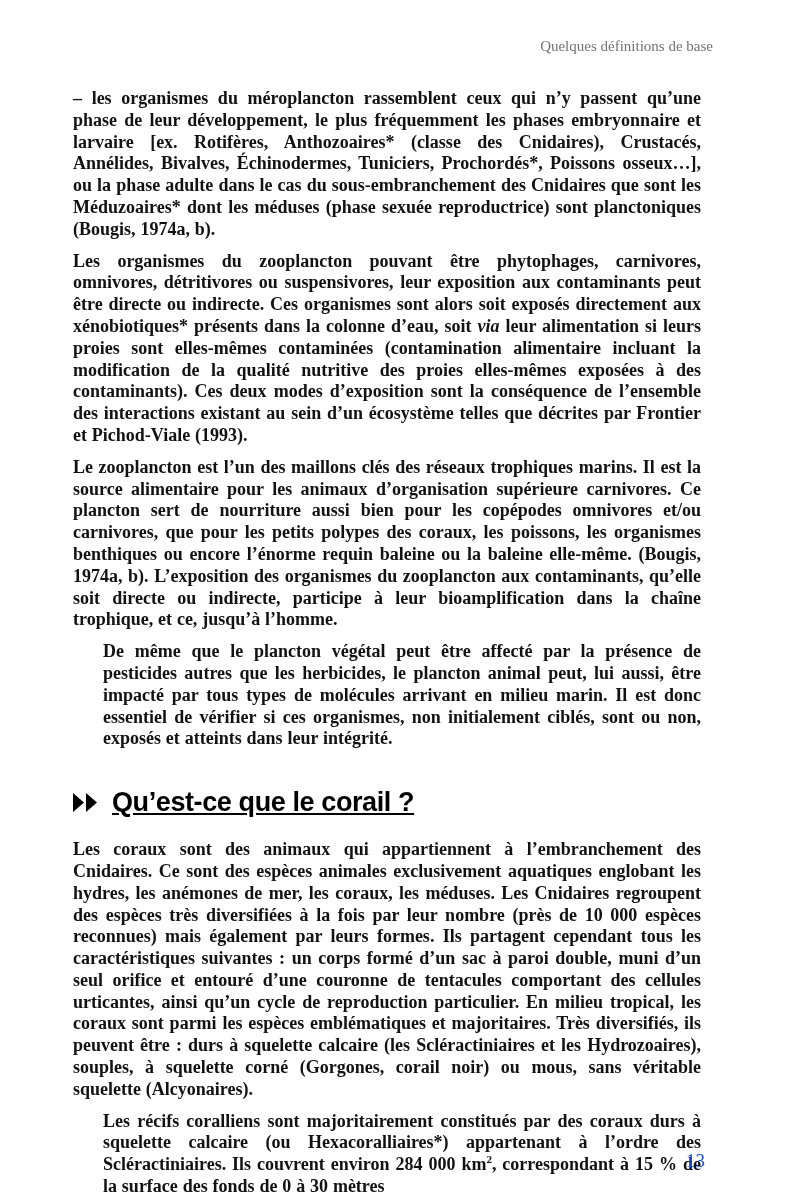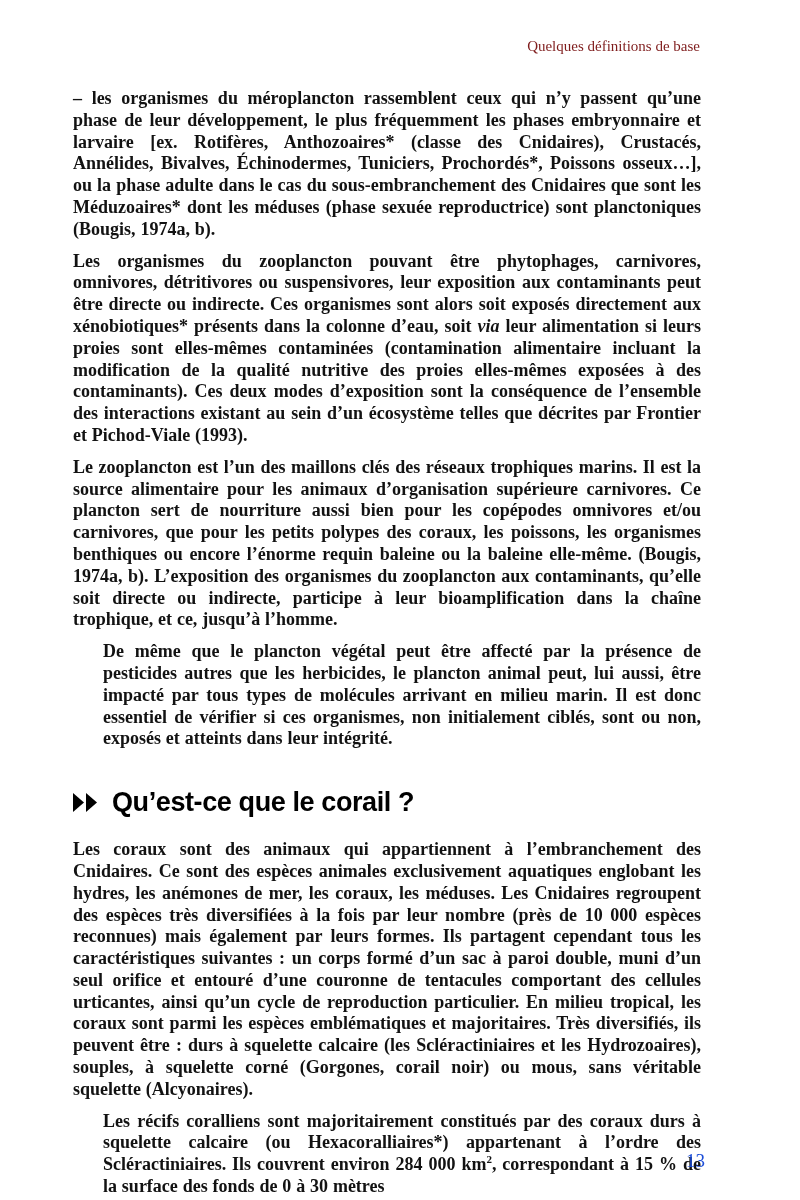--- a/index.html
+++ b/index.html
@@ -9,23 +9,23 @@
     width: 800px;
     height: 1200px;
     background: #ffffff;
     font-family: "Liberation Serif", serif;
     color: #121212;
     overflow: hidden;
   }
   .running-header {
     position: absolute;
     top: 38px;
-    right: 100px;
+    right: 87px;
     font-size: 15px;
-    color: #7f1d1d;
+    color: #737373;
     white-space: nowrap;
   }
   .content {
     position: absolute;
     top: 88px;
     left: 73px;
     width: 628px;
   }
   .para {
     font-size: 18px;
@@ -45,20 +45,21 @@
   .section-heading {
     display: flex;
     align-items: center;
     gap: 13px;
     margin: 37px 0 21px 0;
     font-family: "Liberation Sans", sans-serif;
     font-weight: 700;
     font-size: 27px;
     letter-spacing: -0.4px;
     color: #000000;
+    text-decoration: underline;
   }
   .heading-icon {
     display: inline-flex;
     align-items: center;
     flex: 0 0 auto;
   }
   .page-number {
     position: absolute;
     bottom: 28px;
     right: 95px;

